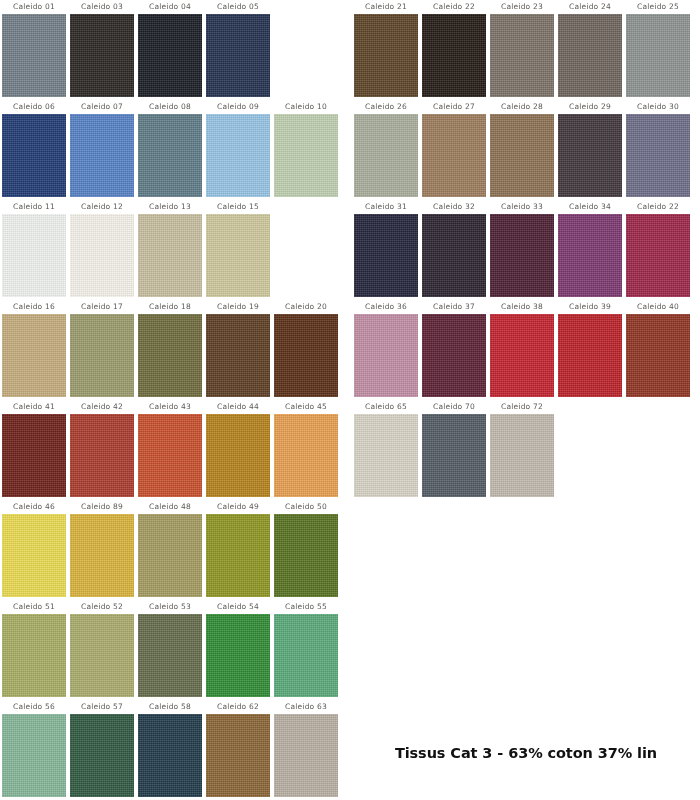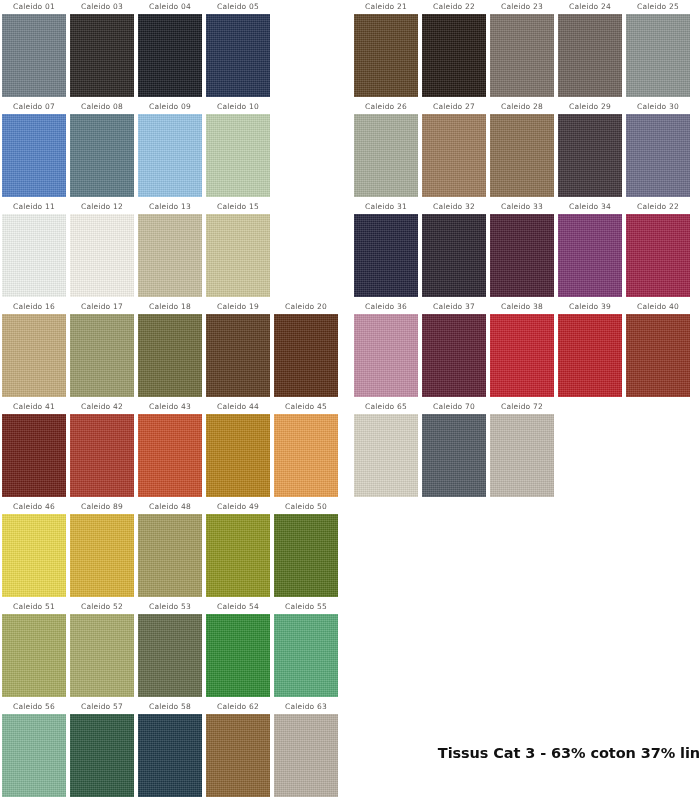--- a/index.html
+++ b/index.html
@@ -61,21 +61,21 @@
     background-image:
       repeating-linear-gradient(0deg, rgba(255,255,255,0.10) 0px, rgba(255,255,255,0.10) 1px, rgba(0,0,0,0.05) 1px, rgba(0,0,0,0.05) 2px),
       repeating-linear-gradient(90deg, rgba(255,255,255,0.07) 0px, rgba(255,255,255,0.07) 1px, rgba(0,0,0,0.045) 1px, rgba(0,0,0,0.045) 2px);
     pointer-events: none;
   }
   .caption {
     position: absolute;
     left: 352px;
     top: 745px;
     width: 348px;
-    text-align: right;
+    text-align: center;
     font-size: 14.5px;
     font-weight: bold;
     color: #111111;
     font-family: "DejaVu Sans", sans-serif;
     letter-spacing: -0.1px;
   }
 </style>
 </head>
 <body>
 
@@ -94,20 +94,24 @@
           <div class="swatch-label">Caleido 04</div>
           <div class="swatch-chip" style="background-color: rgb(25, 28, 35);"></div>
         </div>
         <div class="swatch-cell">
           <div class="swatch-label">Caleido 05</div>
           <div class="swatch-chip" style="background-color: rgb(34, 48, 79);"></div>
         </div>
       </div>
       <div class="swatch-row">
         <div class="swatch-cell">
+          <div class="swatch-label">Caleido 06</div>
+          <div class="swatch-chip" style="background-color: rgb(31, 58, 115);"></div>
+        </div>
+        <div class="swatch-cell">
           <div class="swatch-label">Caleido 07</div>
           <div class="swatch-chip" style="background-color: rgb(84, 128, 196);"></div>
         </div>
         <div class="swatch-cell">
           <div class="swatch-label">Caleido 08</div>
           <div class="swatch-chip" style="background-color: rgb(93, 122, 133);"></div>
         </div>
         <div class="swatch-cell">
           <div class="swatch-label">Caleido 09</div>
           <div class="swatch-chip" style="background-color: rgb(149, 195, 228);"></div>

